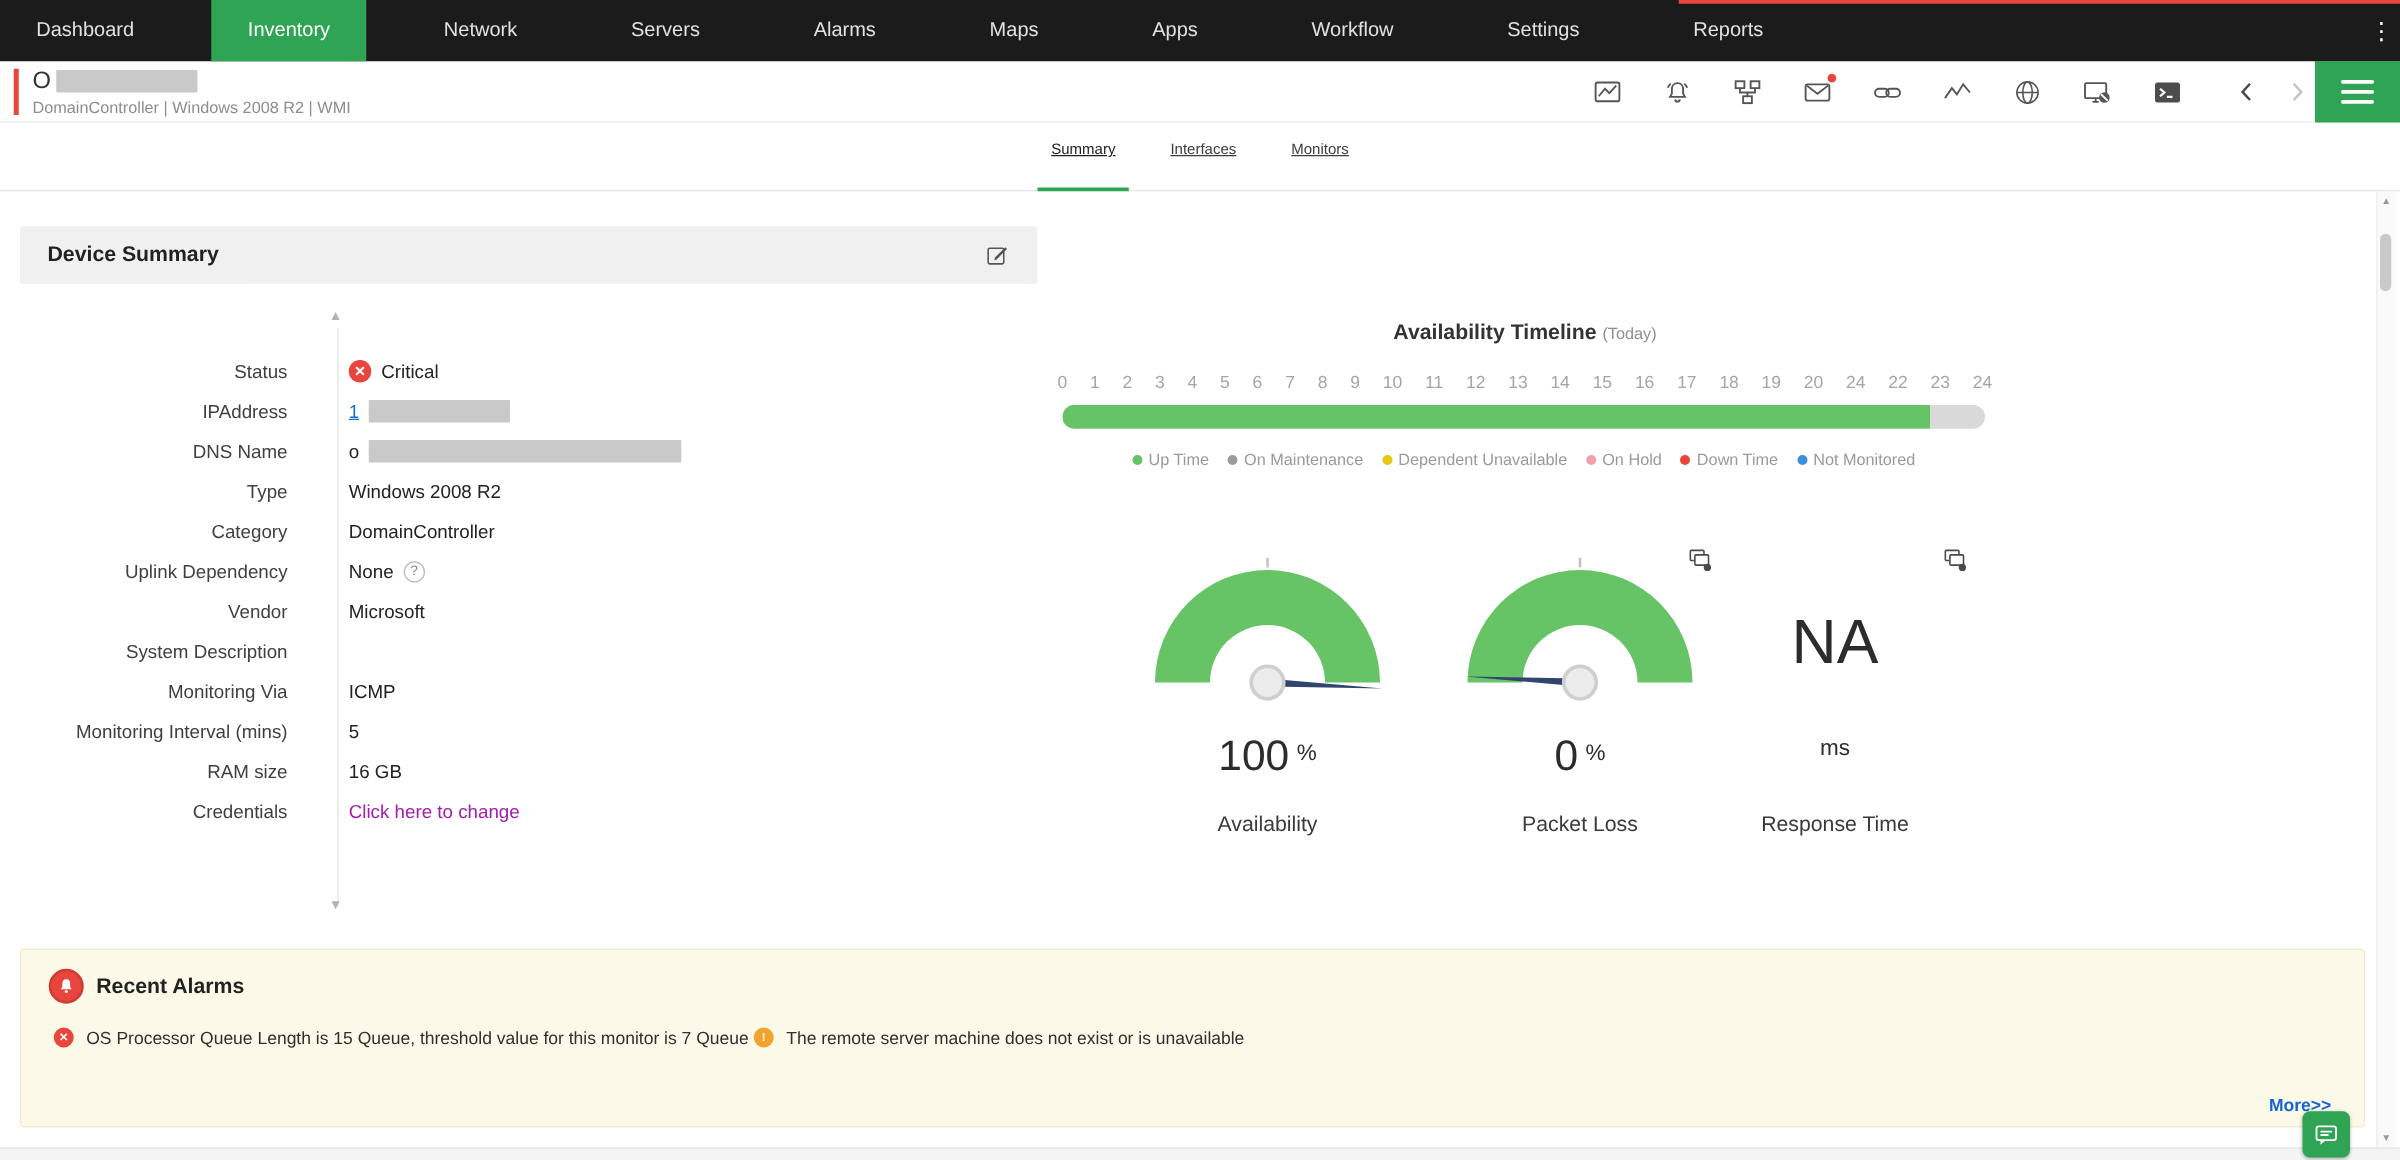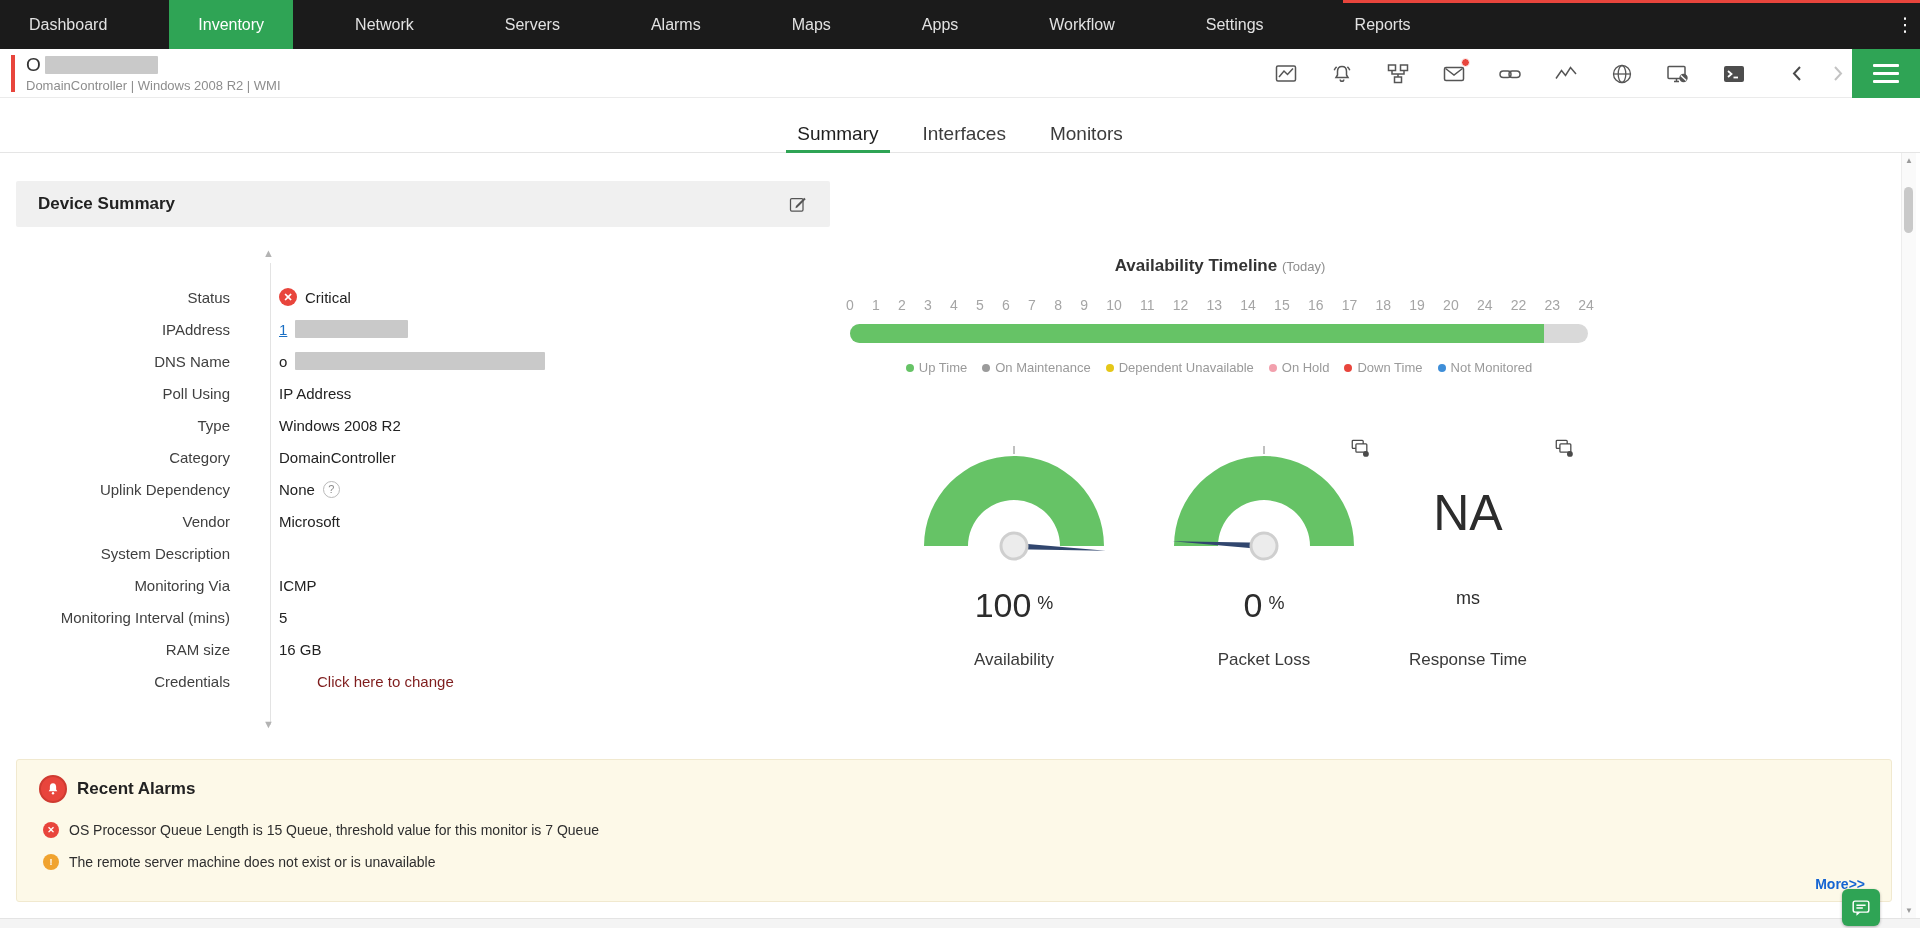--- a/index.html
+++ b/index.html
@@ -27,34 +27,34 @@
   .tb-icon svg{width:24px;height:24px;}
   .mail-dot{position:absolute;right:-3px;top:-3px;width:9px;height:9px;border-radius:50%;background:#e8453c;border:1.5px solid #fff;}
   .pager{position:absolute;top:0;height:49px;display:flex;align-items:center;cursor:pointer;}
   .chev-left{left:1786px;}
   .chev-right{left:1826px;}
   .hamburger{position:absolute;right:0;top:0;width:68px;height:49px;background:#2fa455;display:flex;flex-direction:column;align-items:center;justify-content:center;gap:5px;cursor:pointer;}
   .hamburger span{display:block;width:26px;height:3px;background:#fff;border-radius:1px;}
 
   
   .tabs-row{position:absolute;left:0;top:98px;width:1920px;height:55px;border-bottom:1px solid #e5e5e5;display:flex;align-items:flex-end;justify-content:center;gap:38px;background:#fff;}
-  .tab{font-size:19px;color:#3c3c3c;padding:0 3px 7px;position:relative;cursor:pointer;}
+  .tab{font-size:12px;color:#3c3c3c;padding:0 3px 26px;position:relative;cursor:pointer;text-decoration:underline;}
   .tab.active{color:#1e1e1e;}
   .tab.active::after{content:"";position:absolute;left:-8px;right:-8px;bottom:-1px;height:3px;background:#2fa455;}
 
   
   .ds-header{position:absolute;left:16px;top:181px;width:814px;height:46px;background:#f0f0f0;display:flex;align-items:center;justify-content:space-between;padding:0 22px;border-radius:2px;}
   .ds-title{font-size:17px;font-weight:bold;color:#222;}
   .edit-icon{cursor:pointer;display:flex;}
   .fields{position:absolute;left:16px;top:281px;width:814px;height:418px;}
   .field-row{display:flex;align-items:center;height:32px;}
   .f-label{width:214px;text-align:right;font-size:15px;color:#3f3f3f;flex:none;}
   .f-value{margin-left:49px;font-size:15px;color:#222;display:flex;align-items:center;gap:8px;}
   .val.link{color:#1a6fc4;text-decoration:underline;cursor:pointer;}
-  .val.action{cursor:pointer;color:#7f1d1d;margin-left:38px;}
+  .val.action{cursor:pointer;color:#a21caf;}
   .f-value .redact{height:18px;}
   .sev{width:18px;height:18px;border-radius:50%;color:#fff;display:inline-flex;align-items:center;justify-content:center;font-size:11px;font-weight:bold;flex:none;}
   .sev.critical{background:#e8453c;}
   .sev.warning{background:#f0a32f;}
   .sev.critical::before{content:"\2715";}
   .sev.warning::before{content:"!";}
   .help{width:17px;height:17px;border-radius:50%;border:1px solid #b9b9b9;color:#8a8a8a;font-size:11px;display:inline-flex;align-items:center;justify-content:center;cursor:pointer;}
   .help::before{content:"?";}
   .col-divider{position:absolute;left:254px;top:-18px;height:462px;width:1px;background:#e3e3e3;}
   .scroll-up{position:absolute;left:247px;top:-34px;color:#b3b3b3;font-size:11px;cursor:pointer;}
@@ -83,21 +83,21 @@
   .gauge-na-value{position:absolute;left:0;top:44px;width:220px;text-align:center;font-size:50px;color:#2c2c2c;}
   .gauge-na-unit{position:absolute;left:0;top:148px;width:220px;text-align:center;font-size:18px;color:#2c2c2c;}
   .gauge-label{position:absolute;left:0;top:210px;width:220px;text-align:center;font-size:17px;color:#3a3a3a;}
   .gauge-cfg{position:absolute;right:4px;top:-2px;cursor:pointer;}
 
   
   .alarms{position:absolute;left:16px;top:759px;width:1876px;height:143px;background:#fdf9e8;border:1px solid #f1e9cf;border-radius:3px;}
   .alarms-header{position:absolute;left:22px;top:15px;display:flex;align-items:center;gap:10px;}
   .alarm-bell{width:28px;height:28px;border-radius:50%;background:#e8453c;border:2px solid #cf3b31;display:flex;align-items:center;justify-content:center;flex:none;}
   .alarms-title{font-size:17px;font-weight:bold;color:#222;}
-  .alarm-rows{position:absolute;left:26px;top:62px;display:flex;flex-direction:column;gap:16px;}
+  .alarm-rows{position:absolute;left:26px;top:62px;display:flex;gap:4px;}
   .alarm-row{display:flex;align-items:center;gap:10px;font-size:14px;color:#2e2e2e;}
   .alarm-row .sev{width:16px;height:16px;font-size:9px;}
   .more-link{position:absolute;right:26px;bottom:9px;color:#1464d2;font-weight:bold;font-size:14px;cursor:pointer;}
 
   
   .vscroll{position:absolute;right:4px;top:153px;width:15px;height:765px;background:#fafafa;border-left:1px solid #ededed;}
   .vscroll .arrow-up{position:absolute;top:3px;left:0;width:14px;text-align:center;font-size:8px;color:#9a9a9a;cursor:pointer;}
   .vscroll .thumb{position:absolute;top:34px;left:2px;width:9px;height:46px;background:#c9c9c9;border-radius:5px;cursor:pointer;}
   .vscroll .arrow-down{position:absolute;bottom:3px;left:0;width:14px;text-align:center;font-size:8px;color:#9a9a9a;cursor:pointer;}
   .hscroll{position:absolute;left:0;bottom:0;width:1920px;height:10px;background:#f4f4f4;border-top:1px solid #e4e4e4;}
@@ -301,28 +301,20 @@
         <div class="f-label">DNS Name</div>
         <div class="f-value">
 
           <span class="val plain">o</span>
 
           <span class="redact" style="width: 250px;"></span>
 
         </div>
       </div>
 
-      <div class="field-row">
-        <div class="f-label">Poll Using</div>
-        <div class="f-value">
-
-          <span class="val plain">IP Address</span>
-
-        </div>
-      </div>
 
       <div class="field-row">
         <div class="f-label">Type</div>
         <div class="f-value">
 
           <span class="val plain">Windows 2008 R2</span>
 
         </div>
       </div>
 

